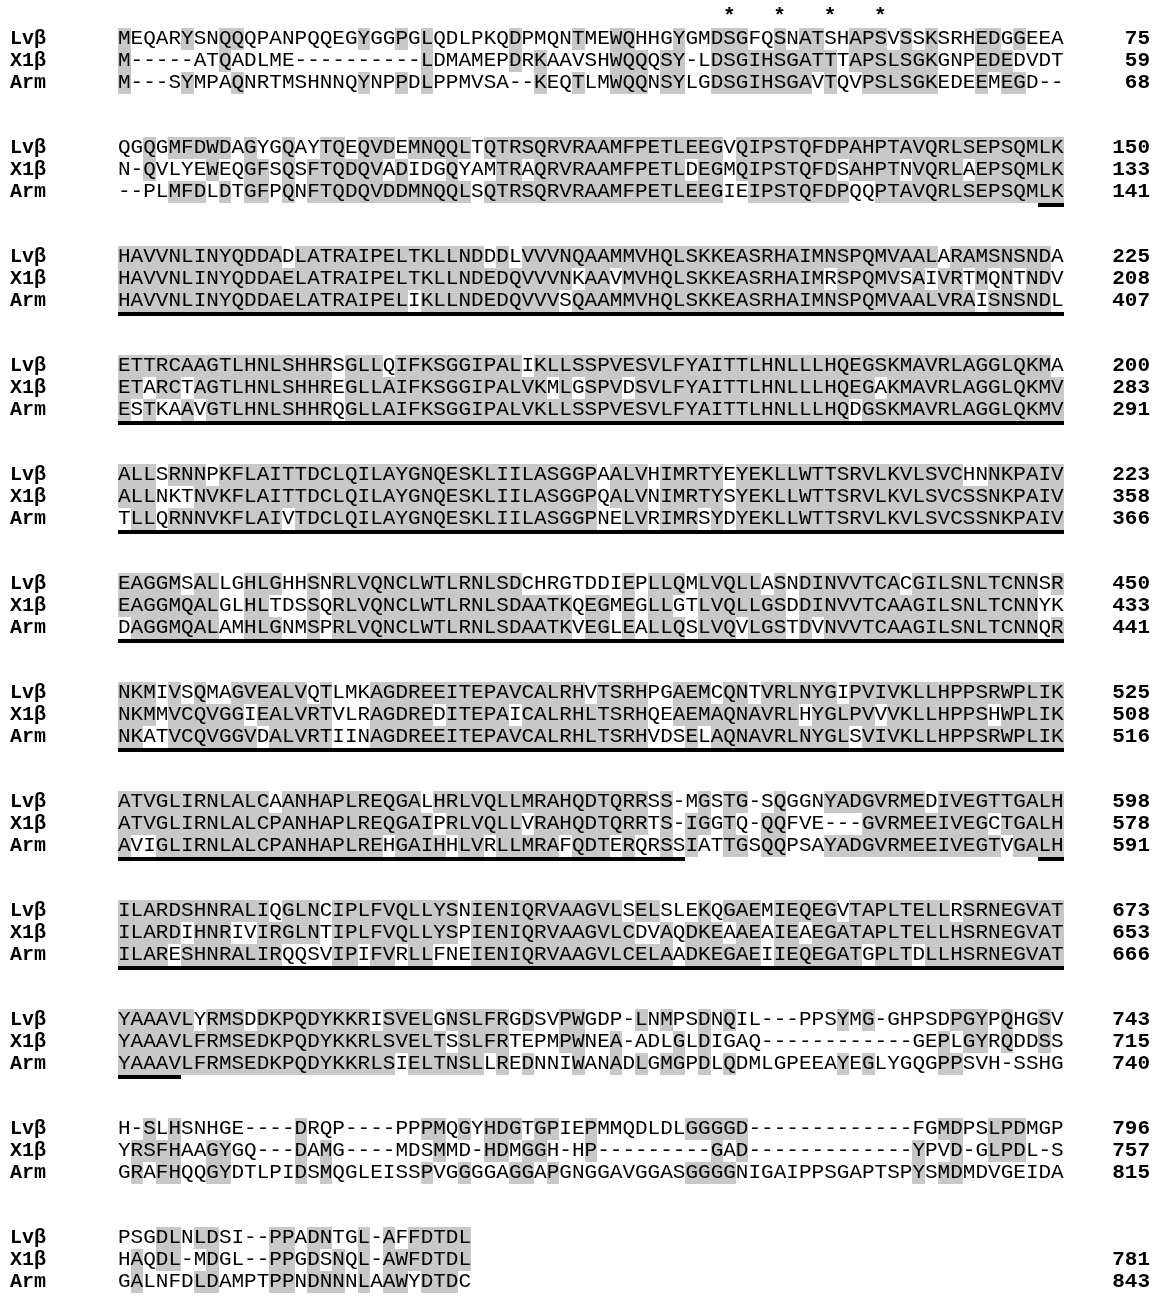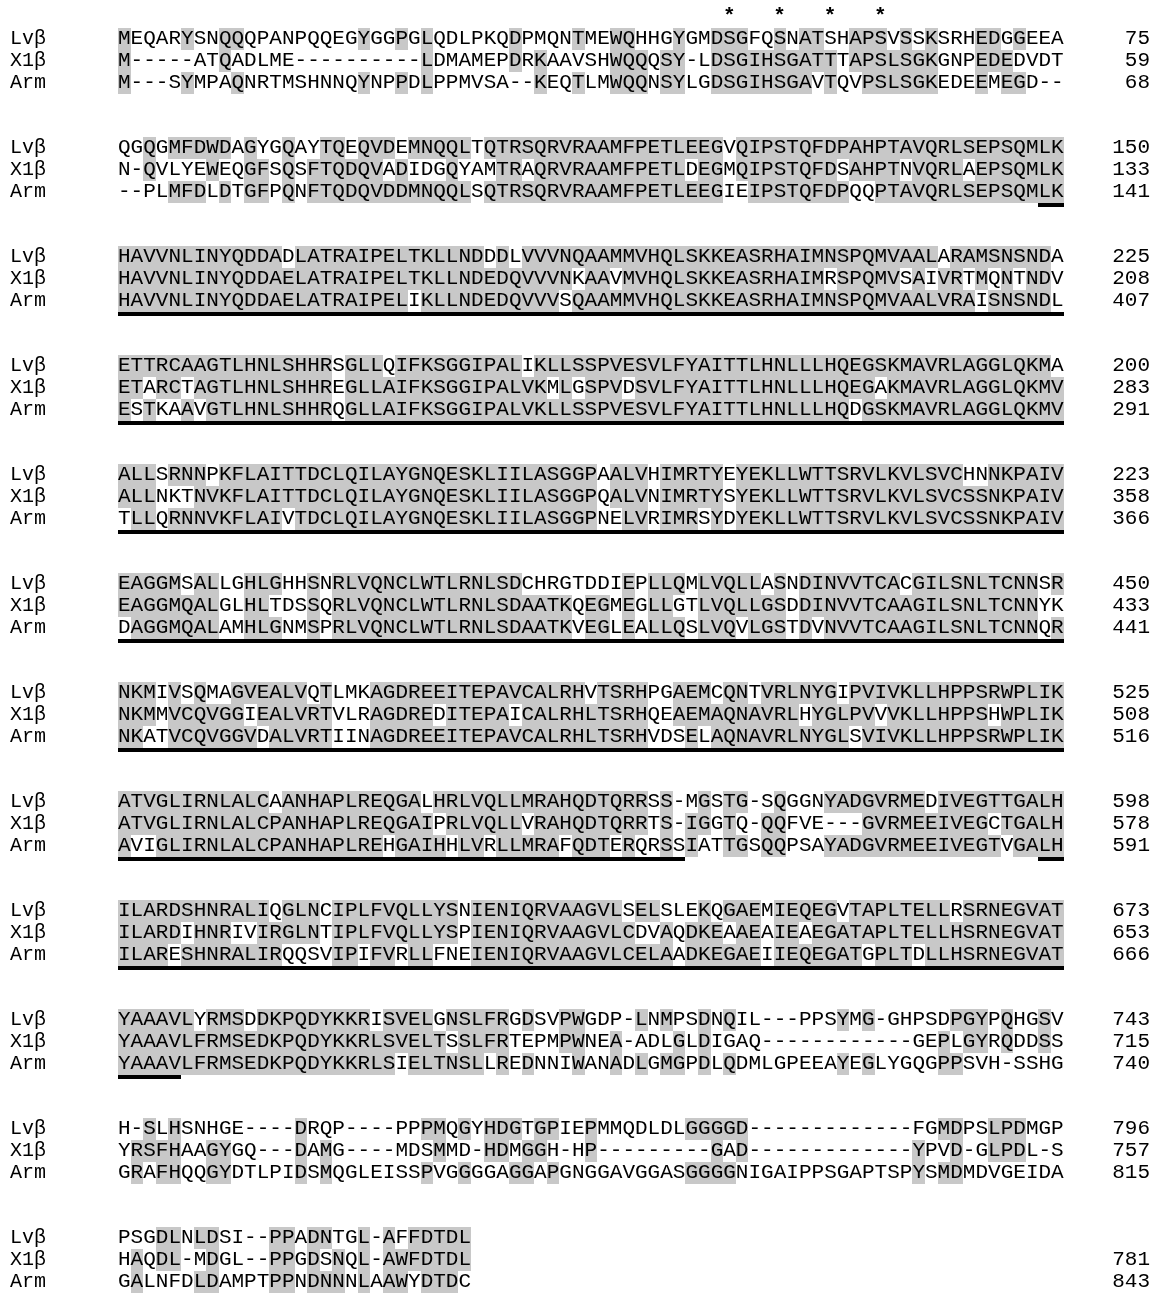--- a/index.html
+++ b/index.html
@@ -1,26 +1,26 @@
 <!DOCTYPE html>
 <html><head>
 <meta charset="utf-8">
 <style>
   html,body{margin:0;padding:0;background:#ffffff;}
   body{width:1174px;height:1301px;overflow:hidden;color:#000;}
   .figure{padding:6px 0 0 10px;font-family:"Liberation Mono","DejaVu Sans Mono",monospace;}
   .block{margin-bottom:43px;}
   .block:last-child{margin-bottom:0;}
   .row{display:flex;height:22px;line-height:22px;}
-  .label{width:108px;font-size:20px;white-space:pre;}
+  .label{width:108px;font-size:20px;white-space:pre;font-weight:bold;}
   .seq{white-space:pre;font-size:21px;letter-spacing:0;}
   .seq span{display:inline-block;height:22px;vertical-align:top;}
   .seq .sh{background:#c8c8c8;}
   .seq .ul{border-bottom:4px solid #000;}
-  .num{flex:1;text-align:right;padding-right:24px;font-size:21px;}
+  .num{flex:1;text-align:right;padding-right:24px;font-size:21px;font-weight:bold;}
   .markers{font-weight:bold;}
 </style>
 </head>
 <body>
 
 <div class="figure">
     <div class="block">
       <div class="row markers">
         <span class="label"></span>
         <span class="seq">                                                *   *   *   *</span>

